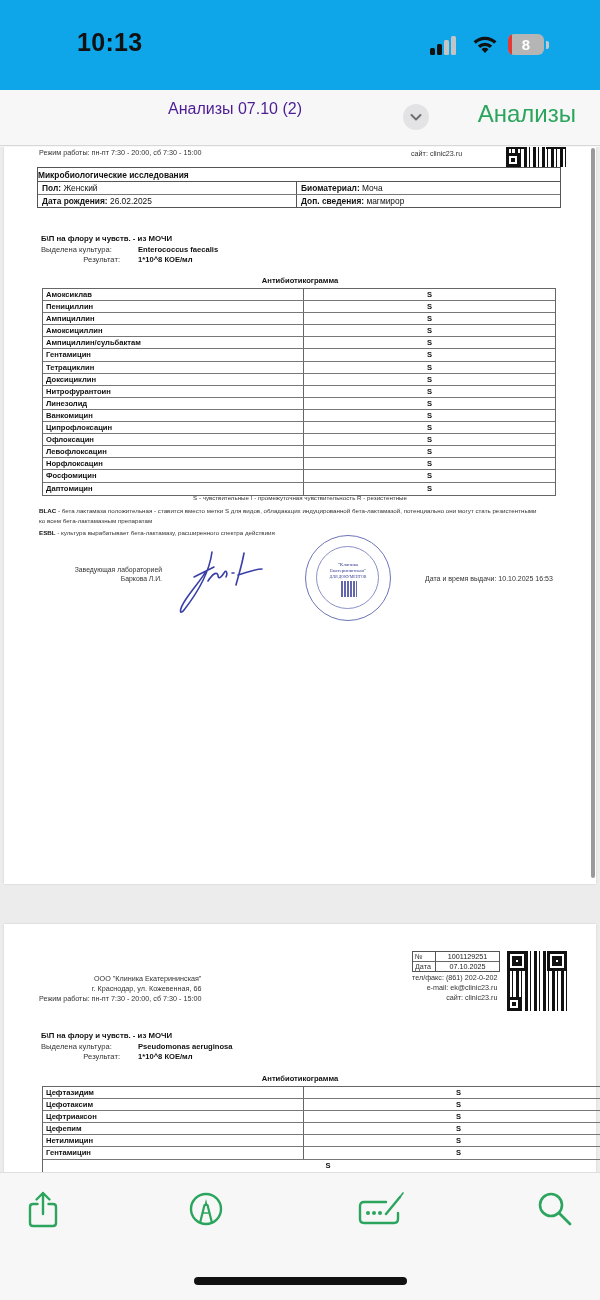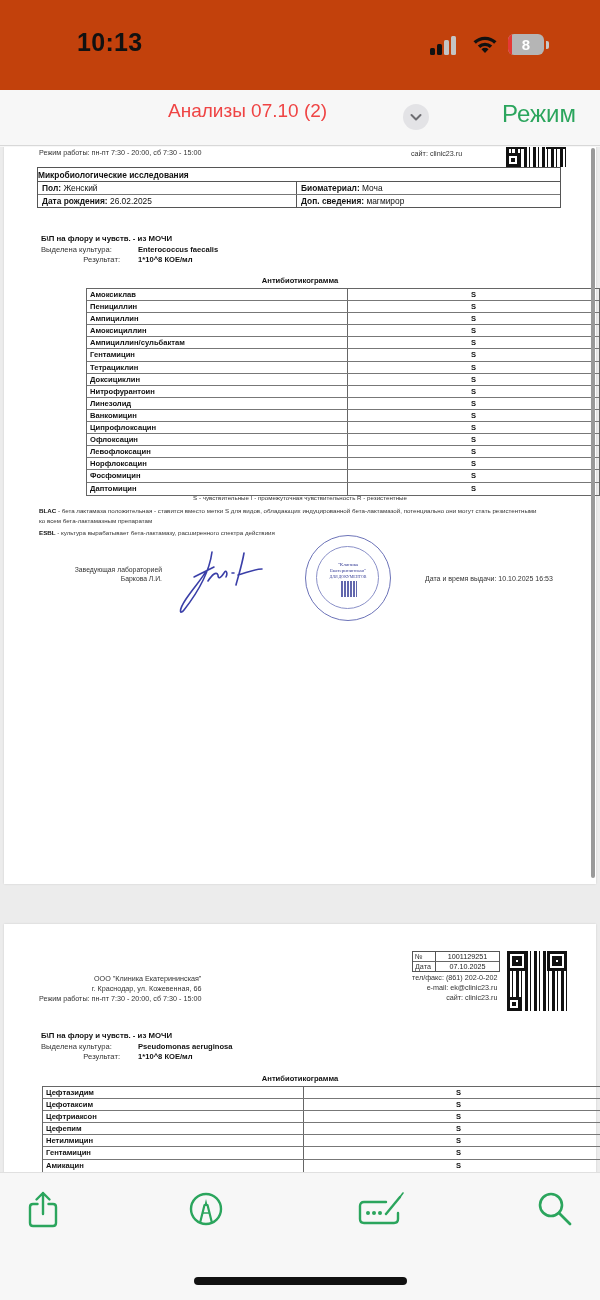--- a/index.html
+++ b/index.html
@@ -1,32 +1,32 @@
 <!DOCTYPE html>
 <html><head>
 <meta charset="utf-8">
 <style>
   * { box-sizing: border-box; margin: 0; padding: 0; }
   html, body { width: 600px; height: 1300px; overflow: hidden; background: #f7f7f7; }
   body { position: relative; font-family: "Liberation Sans", "DejaVu Sans", sans-serif; color: #111; }
 
   
-  .status-bar { position: absolute; top: 0; left: 0; width: 600px; height: 90px; background: #c2410c; }
+  .status-bar { position: absolute; top: 0; left: 0; width: 600px; height: 90px; background: #0ea5e9; }
   .status-time { position: absolute; left: 77px; top: 28px; font-size: 25px; font-weight: bold; letter-spacing: 0.3px; color: #111; }
   .signal { position: absolute; left: 430px; top: 35px; width: 32px; height: 20px; }
   .signal span { position: absolute; bottom: 0; width: 5px; border-radius: 1.5px; }
   .wifi { position: absolute; left: 472px; top: 33px; width: 26px; height: 22px; }
   .battery { position: absolute; left: 508px; top: 34px; width: 36px; height: 21px; border-radius: 6px; background: #b5b5b5; overflow: hidden; }
   .battery .red { position: absolute; left: 0; top: 0; width: 4px; height: 100%; background: #e53935; }
   .battery .lvl { position: absolute; left: 0; right: 0; top: 0; bottom: 0; text-align: center; line-height: 21px; font-size: 15px; font-weight: bold; color: #fff; }
   .battery-nub { position: absolute; left: 546px; top: 41px; width: 3px; height: 8px; border-radius: 0 2px 2px 0; background: #c8c8c8; }
 
   
   .nav-bar { position: absolute; top: 90px; left: 0; width: 600px; height: 56px; background: #f7f7f7; border-bottom: 1px solid #d8d8d8; }
-  .nav-title { position: absolute; left: 168px; top: 10px; font-size: 19px; color: #ef4444; }
+  .nav-title { position: absolute; left: 168px; top: 10px; font-size: 16px; color: #4c1d95; }
   .nav-chevron { position: absolute; left: 403px; top: 14px; width: 26px; height: 26px; border-radius: 50%; background: #e3e3e6; }
   .nav-done { position: absolute; right: 24px; top: 10px; font-size: 24px; color: #2ba55d; }
 
   
   .viewport { position: absolute; top: 147px; left: 0; width: 600px; height: 1025px; background: #ececec; overflow: hidden; }
   .page { position: absolute; left: 4px; width: 592px; background: #fff; box-shadow: 0 0 2px rgba(0,0,0,0.12); }
   .page1 { top: -20px; height: 757px; }
   .page2 { top: 777px; height: 400px; }
 
   .small { font-size: 7.2px; color: #333; }
@@ -112,21 +112,21 @@
   <div class="battery-nub"></div>
 </div>
 
 <div class="nav-bar">
   <div class="nav-title">Анализы 07.10 (2)</div>
   <div class="nav-chevron">
     <svg width="26" height="26" viewBox="0 0 26 26">
       <path d="M8.5 11 L13 15.5 L17.5 11" stroke="#6d6d72" stroke-width="2" fill="none" stroke-linecap="round" stroke-linejoin="round"></path>
     </svg>
   </div>
-  <div class="nav-done">Режим</div>
+  <div class="nav-done">Анализы</div>
 </div>
 
 <div class="viewport">
 
   <div class="page page1">
     <div class="clinic-info small" style="left:35px;top:21px;">Режим работы: пн-пт 7:30 - 20:00, сб 7:30 - 15:00</div>
     <div class="site" style="left:407px;top:22px;">сайт: clinic23.ru</div>
     <div class="qr" style="left:502px;top:2px;width:60px;height:38px;overflow:hidden;">
         <span class="fc"></span>
       </div>
@@ -149,21 +149,21 @@
           <span class="test-label">Выделена культура:</span>
           <span class="test-val">Enterococcus faecalis</span>
         </div>
       <div class="test-row">
           <span class="test-label right">Результат:</span>
           <span class="test-val">1*10^8 КОЕ/мл</span>
         </div>
     </div>
 
     <div class="abg-title" style="top:149px;left:0;">Антибиотикограмма</div>
-    <div class="abg-table" style="left:38px;top:161px;width:514px;margin-left:44px;">
+    <div class="abg-table" style="left:38px;top:161px;width:514px;">
       <div class="abg-row">
           <div class="abg-name">Амоксиклав</div>
           <div class="abg-res">S</div>
         </div>
       <div class="abg-row">
           <div class="abg-name">Пенициллин</div>
           <div class="abg-res">S</div>
         </div>
       <div class="abg-row">
           <div class="abg-name">Ампициллин</div>
@@ -310,21 +310,20 @@
         </div>
       <div class="abg-row">
           <div class="abg-name">Нетилмицин</div>
           <div class="abg-res">S</div>
         </div>
       <div class="abg-row">
           <div class="abg-name">Гентамицин</div>
           <div class="abg-res">S</div>
         </div>
       <div class="abg-row">
-          <div class="abg-name">Амикацин</div>
           <div class="abg-res">S</div>
         </div>
     </div>
   </div>
 
   <div class="scrollbar"></div>
 </div>
 
 <div class="toolbar">
   <div class="tb-btn" style="left:23px;">

